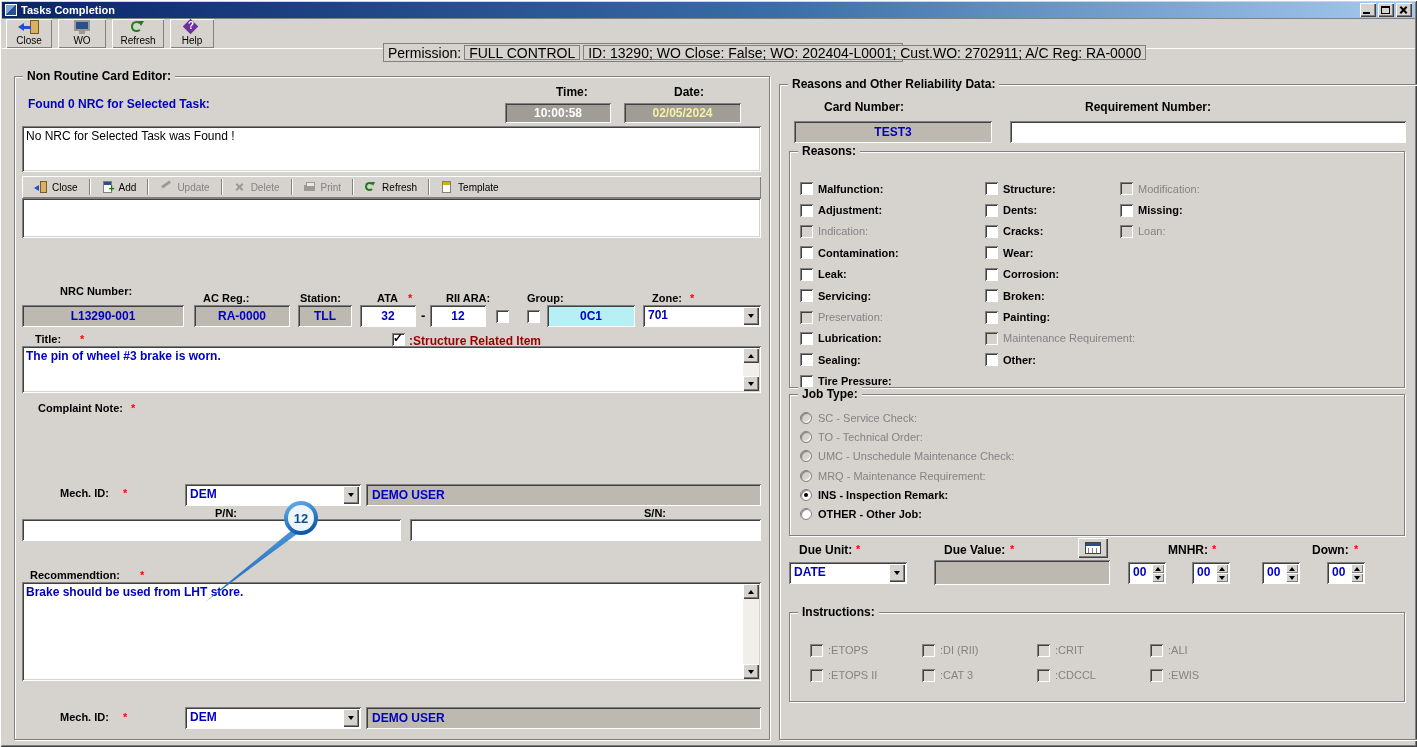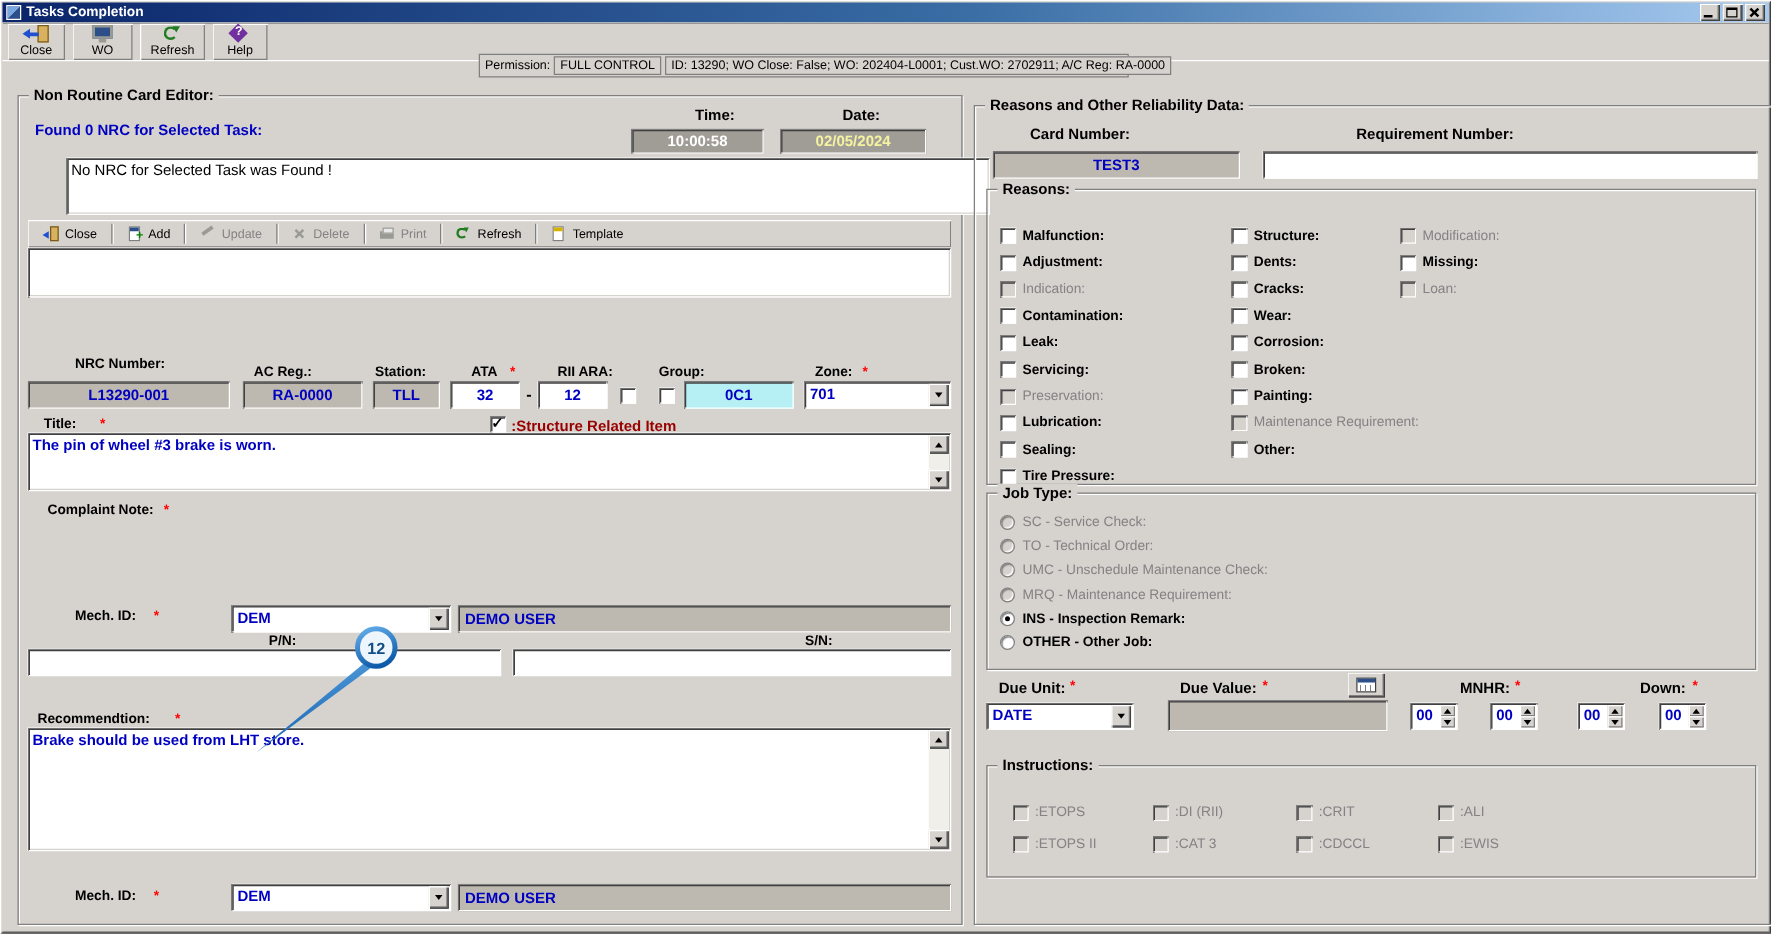--- a/index.html
+++ b/index.html
@@ -32,21 +32,21 @@
   .ico-arrow-bar { position:absolute; left:5px; top:6px; width:8px; height:3px; background:#2050d0; }
   .ico-arrow-head { position:absolute; left:0; top:3px; width:0; height:0; border-top:4px solid transparent; border-bottom:4px solid transparent; border-right:6px solid #2050d0; }
   .ico-mon { position:absolute; left:3px; top:0; width:16px; height:11px; background:#2c4f8a; border:2px solid #9a9a94; }
   .ico-mon::after { content:""; position:absolute; left:3px; bottom:-5px; width:6px; height:3px; background:#9a9a94; }
   .ico-refresh { position:absolute; left:4px; top:1px; width:11px; height:11px; border:2px solid #1e7d1e; border-radius:50%; border-right-color:transparent; }
   .ico-refresh::after { content:""; position:absolute; right:-4px; top:-2px; border-left:3px solid transparent; border-right:3px solid transparent; border-top:5px solid #1e7d1e; }
   .ico-help { position:absolute; left:4px; top:1px; width:11px; height:11px; background:#7030a0; transform:rotate(45deg); }
   .ico-help-q { position:absolute; left:7px; top:0px; color:#fff; font-weight:bold; font-size:10px; }
   .ico-help-q::after { content:"?"; }
 
-  .permbar { position:absolute; left:381px; top:25px; width:520px; height:19px; border:1px solid #808080; background:#d6d3ce; display:flex; align-items:center; padding-left:4px; font-size:10px; }
+  .permbar { position:absolute; left:381px; top:25px; width:520px; height:19px; border:1px solid #808080; background:#d6d3ce; display:flex; align-items:center; padding-left:4px; font-size:14px; }
   .permbox { border:1px solid #808080; background:#d6d3ce; height:15px; display:flex; align-items:center; padding:0 4px; margin-left:3px; white-space:nowrap; }
 
   
   .group { position:absolute; border:1px solid #808080; box-shadow: inset 1px 1px 0 #fff, 1px 1px 0 #fff; }
   .glabel { position:absolute; top:-8px; left:8px; background:#d6d3ce; padding:0 4px; font-weight:bold; font-size:12px; white-space:nowrap; }
 
   .lab { position:absolute; font-weight:bold; font-size:11px; white-space:nowrap; }
   .star { color:#ff0000; font-weight:bold; }
   .navy { color:#0000c0; font-weight:bold; }
   .grayfield { position:absolute; background:#bdb9b1; box-shadow: inset 1px 1px 0 #808080, inset -1px -1px 0 #fff, inset 2px 2px 0 #404040; display:flex; align-items:center; font-size:12px; }
@@ -173,21 +173,21 @@
   <div class="group" style="left:14px; top:76px; width:756px; height:664px;">
     <span class="glabel">Non Routine Card Editor:</span>
   </div>
 
   <span class="lab" style="left:28px; top:97px; color:#0000c0; font-size:12px;">Found 0 NRC for Selected Task:</span>
   <span class="lab" style="left:556px; top:85px; font-size:12px;">Time:</span>
   <span class="lab" style="left:674px; top:85px; font-size:12px;">Date:</span>
   <div class="grayfield center" style="left:505px; top:103px; width:106px; height:20px; background:#a09d97; color:#fff; font-weight:bold;">10:00:58</div>
   <div class="grayfield center" style="left:624px; top:103px; width:117px; height:20px; background:#a09d97; color:#f5f2a0; font-weight:bold;">02/05/2024</div>
 
-  <div class="tarea" style="left:22px; top:126px; width:739px; height:46px;margin-left:31px;">
+  <div class="tarea" style="left:22px; top:126px; width:739px; height:46px;">
     <div class="tatext" style="color:#000; font-weight:normal;">No NRC for Selected Task was Found !</div>
   </div>
 
   <div class="mtbar">
     <span class="mtb">
       <span class="micon">
           <span class="mi-door"></span>
           <span class="mi-arr"></span>
         </span>
       <span>Close</span>

